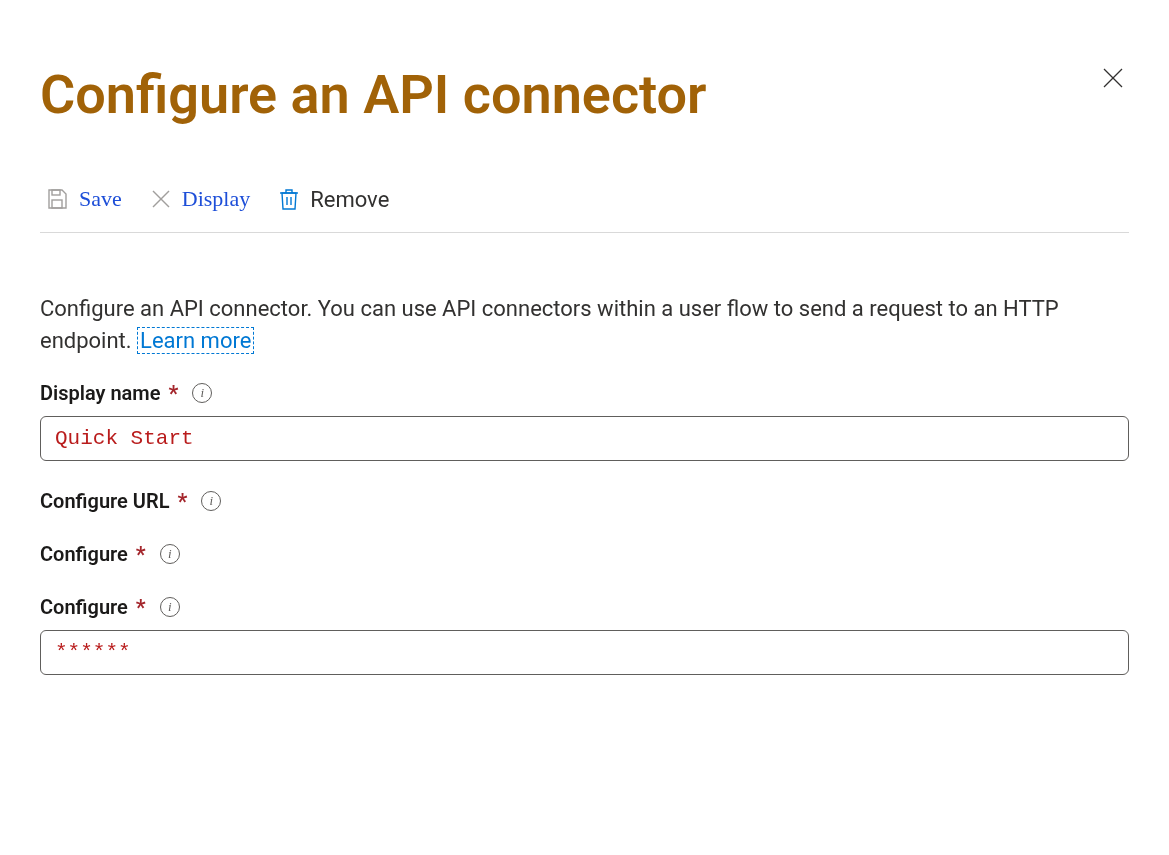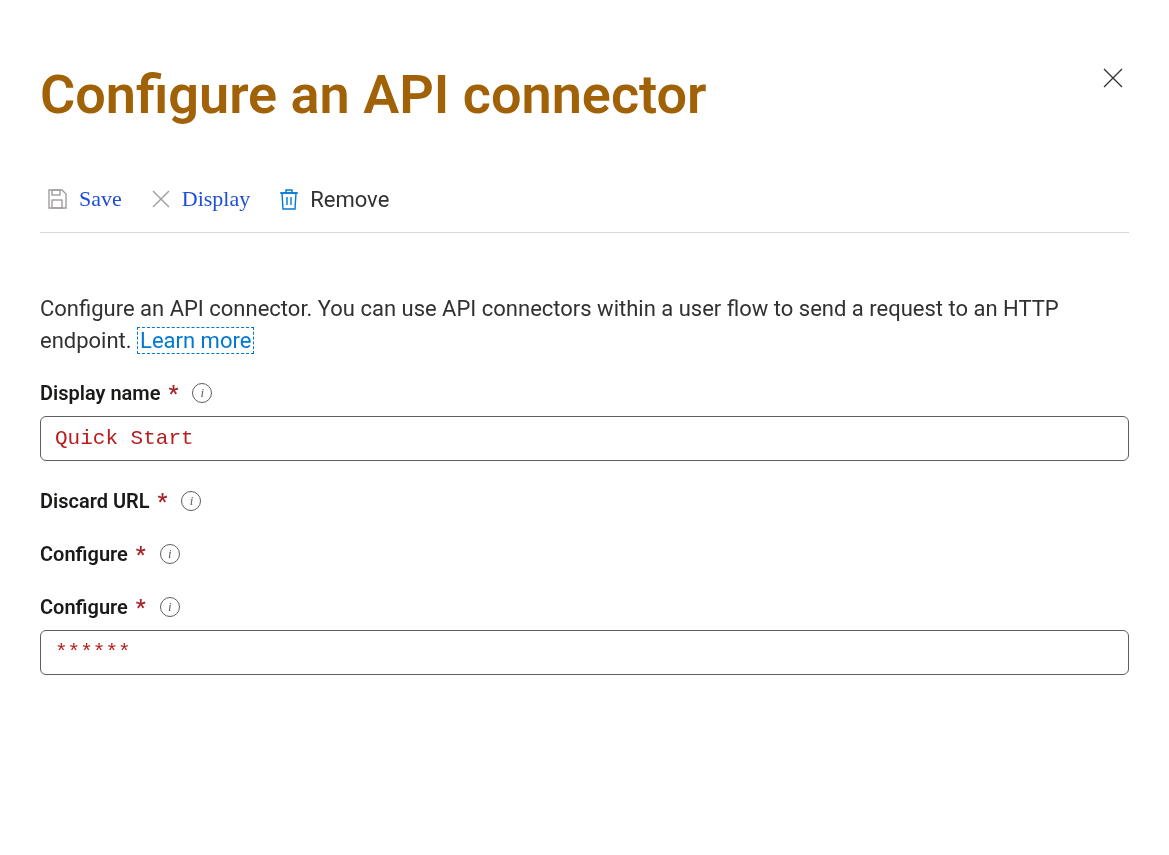--- a/index.html
+++ b/index.html
@@ -175,21 +175,21 @@
   <div class="label-row">
     <span class="field-label">Display name</span>
     <span class="required">*</span>
     <span class="info-icon">i</span>
   </div>
   <input type="text" class="text-input" value="Quick Start" style="">
 </div>
 
 <div class="form-field">
   <div class="label-row">
-    <span class="field-label">Discard URL</span>
+    <span class="field-label">Configure URL</span>
     <span class="required">*</span>
     <span class="info-icon">i</span>
   </div>
 </div>
 
 <div class="form-field">
   <div class="label-row">
     <span class="field-label">Configure</span>
     <span class="required">*</span>
     <span class="info-icon">i</span>

